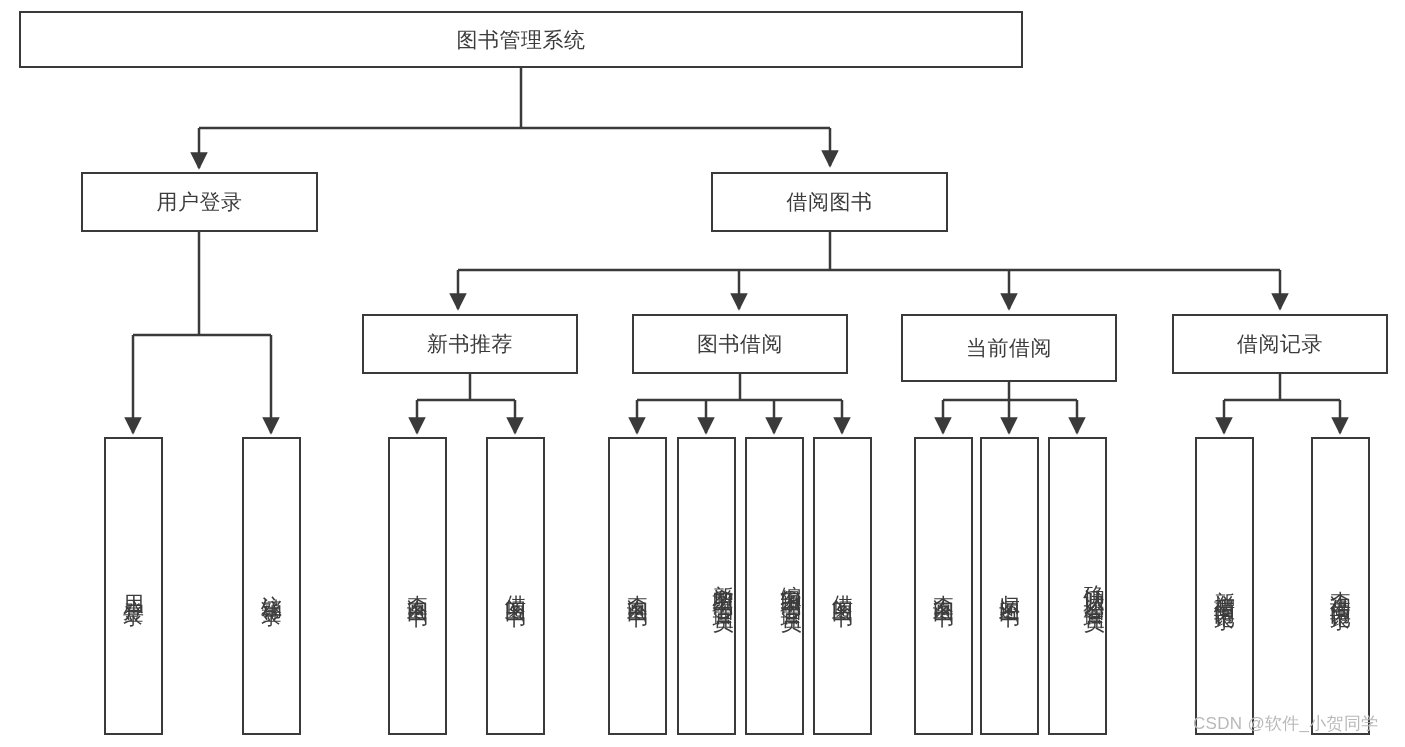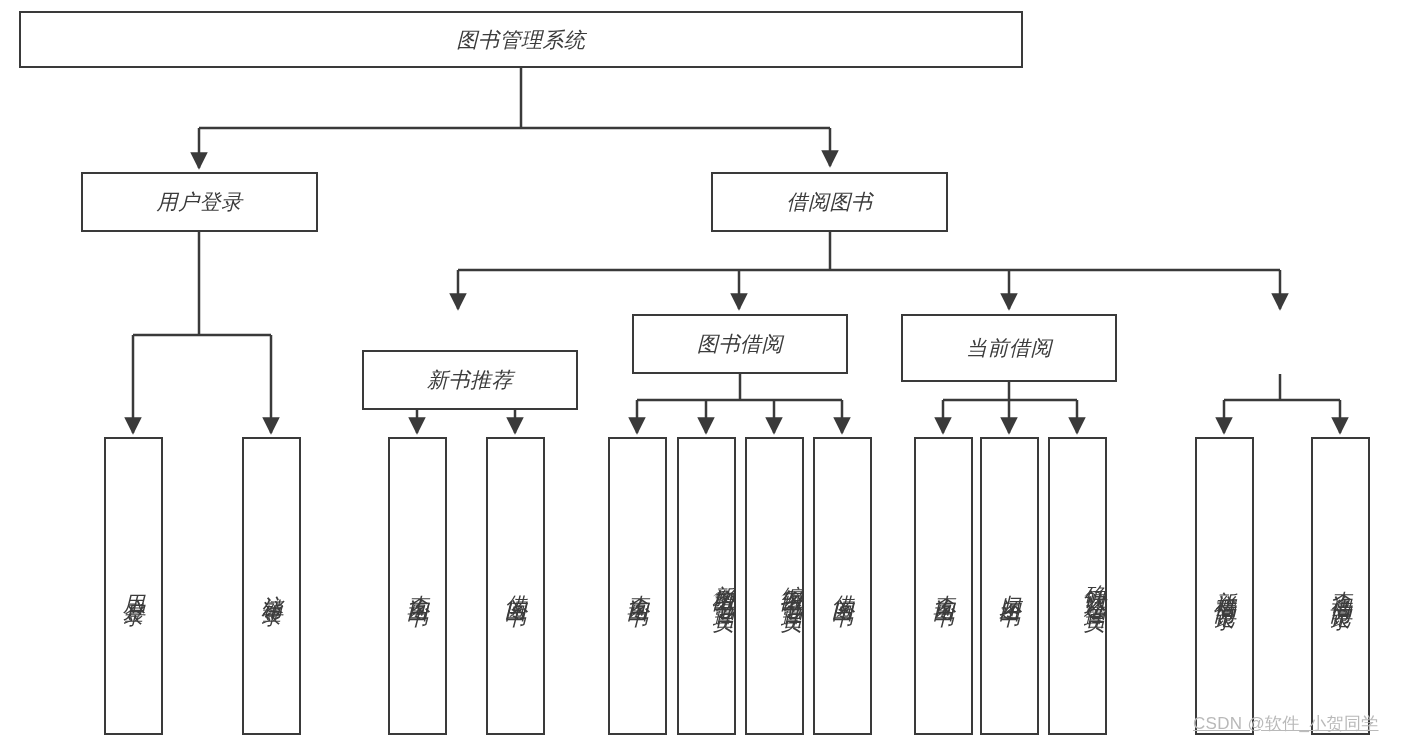--- a/index.html
+++ b/index.html
@@ -28,21 +28,20 @@
   .node {
     position: absolute;
     box-sizing: border-box;
     background: #ffffff;
     border: 2px solid #3a3a3a;
     display: flex;
     align-items: center;
     justify-content: center;
     color: #3c3c3c;
     z-index: 2;
-    font-style: italic;
   }
   .node.h {
     font-size: 21px;
     line-height: 1.2;
     letter-spacing: 0.5px;
     white-space: nowrap;
   }
   .node.v {
     writing-mode: vertical-rl;
     text-orientation: upright;
@@ -59,21 +58,20 @@
   }
   .watermark {
     position: absolute;
     left: 1193px;
     top: 712px;
     font-size: 17px;
     color: #b9b9b9;
     white-space: nowrap;
     z-index: 5;
     letter-spacing: 0.3px;
-    text-decoration: underline;
   }
 </style>
 </head>
 <body>
 
 <div id="canvas">
 
   <svg id="wires" viewBox="0 0 1405 747">
     <defs>
       <marker id="arrow" viewBox="0 0 10 10" refX="9" refY="5" markerWidth="7" markerHeight="7" orient="auto-start-reverse">
@@ -131,29 +129,32 @@
     <span>图书管理系统</span>
   </div>
 
   <div class="node h" style="left:81px; top:172px; width:237px; height:60px;">
     <span>用户登录</span>
   </div>
   <div class="node h" style="left:711px; top:172px; width:237px; height:60px;">
     <span>借阅图书</span>
   </div>
 
-  <div class="node h" style="left:362px; top:314px; width:216px; height:60px;margin-top:36px;">
+  <div class="node h" style="left:362px; top:314px; width:216px; height:60px;">
     <span>新书推荐</span>
   </div>
   <div class="node h" style="left:632px; top:314px; width:216px; height:60px;text-align:right;">
     <span>图书借阅</span>
   </div>
   <div class="node h" style="left:901px; top:314px; width:216px; height:68px;">
     <span>当前借阅</span>
   </div>
+  <div class="node h" style="left:1172px; top:314px; width:216px; height:60px;">
+    <span>借阅记录</span>
+  </div>
 
   <div class="node v mid" style="left:104px; top:437px; width:59px; height:298px;">
     <span>用户登录</span>
   </div>
   <div class="node v mid" style="left:242px; top:437px; width:59px; height:298px;">
     <span>注销登录</span>
   </div>
 
   <div class="node v mid" style="left:388px; top:437px; width:59px; height:298px;">
     <span>查询图书</span>

